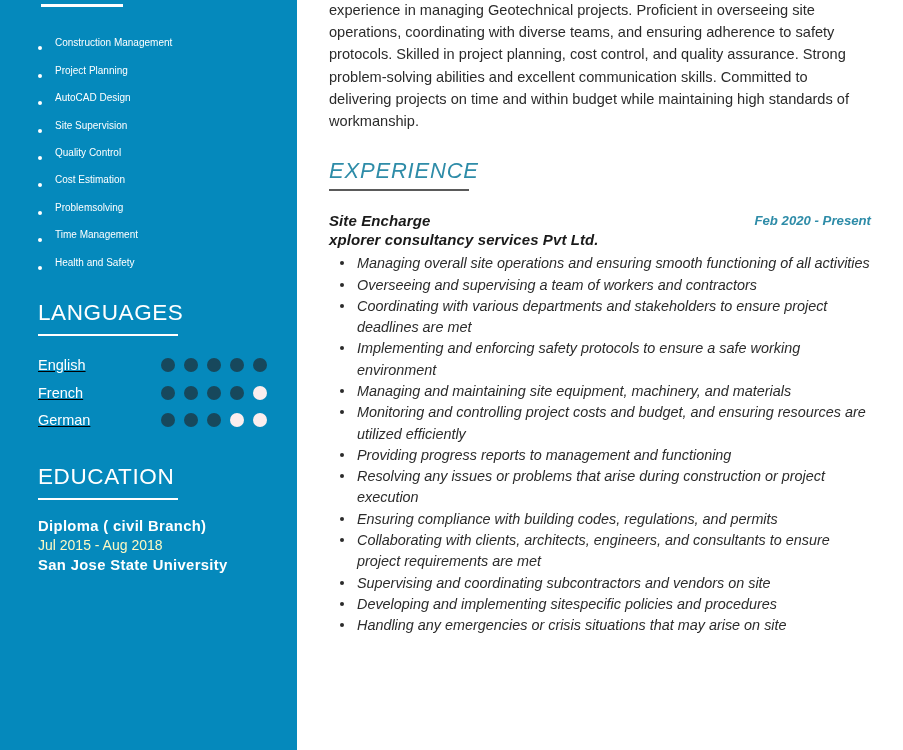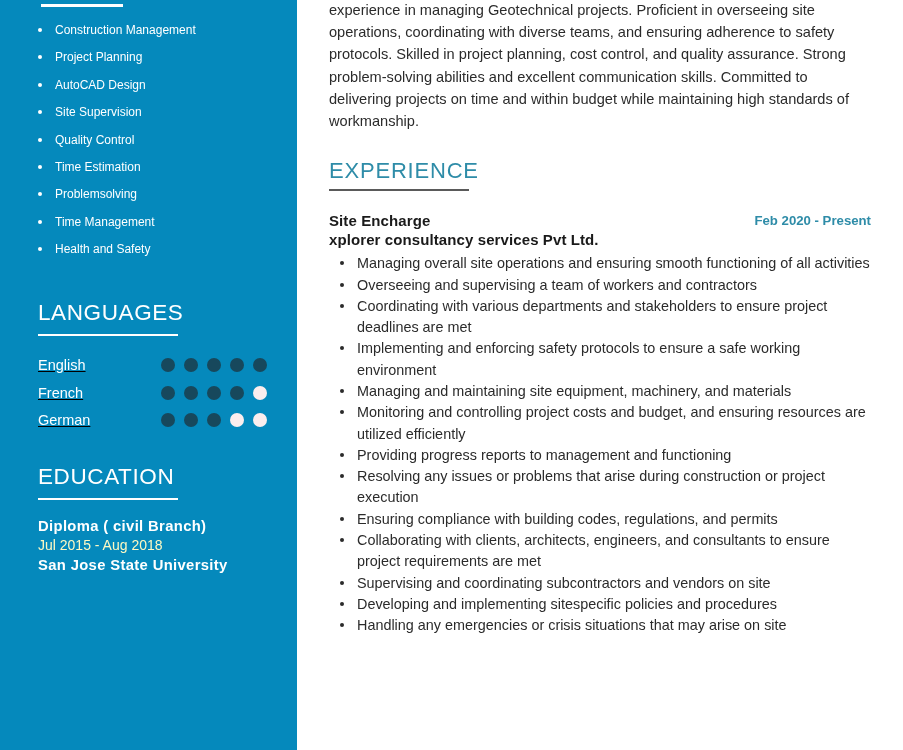--- a/index.html
+++ b/index.html
@@ -39,23 +39,23 @@
     margin-left: 3px;
   }
 
   .skills-list {
     list-style: none;
     margin-top: 16px;
   }
 
   .skill-item {
     display: flex;
-    align-items: flex-start;
-    color: #ffffff;
-    font-size: 12px;
+    align-items: flex-end;
+    color: #ffffff;
+    font-size: 10px;
     line-height: 15px;
     height: 27.4px;
   }
 
   .skill-bullet {
     width: 4px;
     height: 4px;
     border-radius: 50%;
     background: #ffffff;
     margin-right: 13px;
@@ -150,21 +150,21 @@
     position: relative;
   }
 
   .summary {
     color: #2b2b2b;
     font-size: 14.6px;
     line-height: 22.2px;
     margin-top: -9px;
   }
 
-  .main-section { margin-top: 26px; }
+  .main-section { margin-top: 26px; font-style: italic; }
 
   .main-heading {
     color: #2e8ca8;
     font-size: 22px;
     letter-spacing: 0.8px;
     font-weight: 400;
     line-height: 26px;
   }
 
   .main-rule {
@@ -256,21 +256,21 @@
         <li class="skill-item">
           <span class="skill-bullet"></span>
           <span>Site Supervision</span>
         </li>
         <li class="skill-item">
           <span class="skill-bullet"></span>
           <span>Quality Control</span>
         </li>
         <li class="skill-item">
           <span class="skill-bullet"></span>
-          <span>Time Estimation</span>
+          <span>Cost Estimation</span>
         </li>
         <li class="skill-item">
           <span class="skill-bullet"></span>
           <span>Problemsolving</span>
         </li>
         <li class="skill-item">
           <span class="skill-bullet"></span>
           <span>Time Management</span>
         </li>
         <li class="skill-item">

